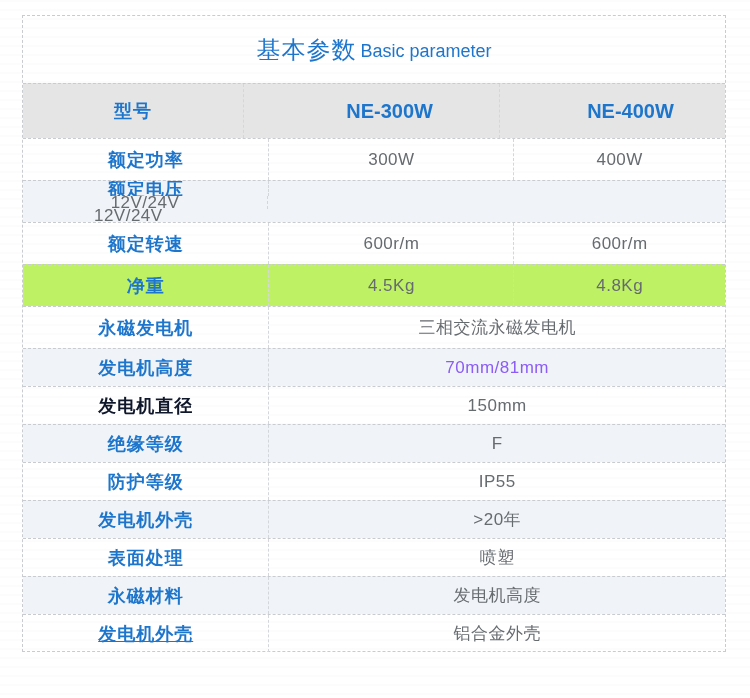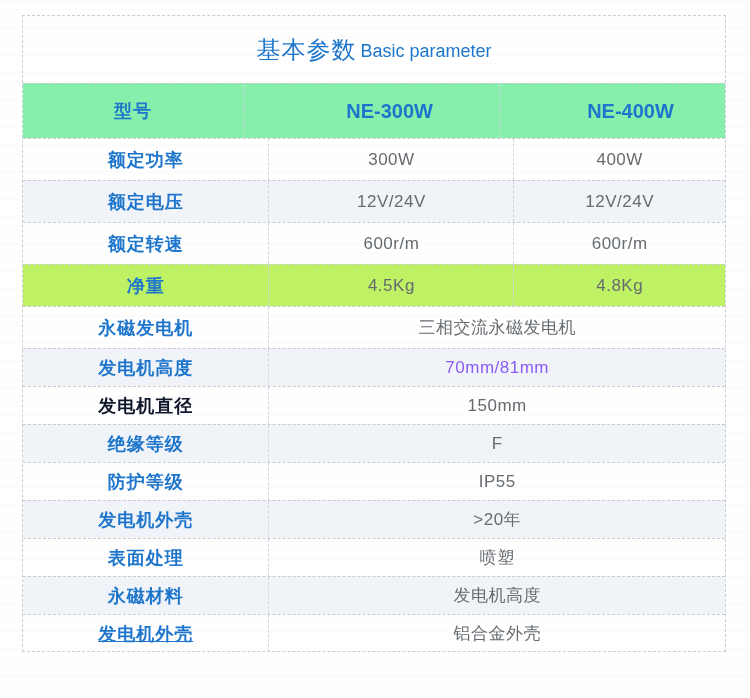--- a/index.html
+++ b/index.html
@@ -67,33 +67,33 @@
 </head>
 <body>
 
 <div class="spec-panel">
 
   <div class="title-row">
     <span class="title-zh blue" style="color: rgb(30, 118, 204);">基本参数</span>
     <span class="title-en blue" style="color: rgb(30, 118, 204);">Basic parameter</span>
   </div>
 
-  <div class="trow header alt" style="background: #86efac; gap: 36px;">
+  <div class="trow header alt" style="background: #e5e5e5; gap: 36px;">
     <div class="cell c-label lbl blue" style="color: rgb(30, 118, 204);">型号</div>
     <div class="cell c-v1 blue" style="color: rgb(30, 118, 204);">NE-300W</div>
     <div class="cell c-v2 blue" style="color: rgb(30, 118, 204);">NE-400W</div>
   </div>
 
   <div id="rows-host">
       <div class="trow tall">
         <div class="cell c-label lbl blue" style="color: rgb(30, 118, 204);">额定功率</div>
         <div class="cell c-v1 val" style="color: rgb(102, 107, 112);">300W</div>
         <div class="cell c-v2 val" style="color: rgb(102, 107, 112);">400W</div>
       </div>
-      <div class="trow tall alt" style="background: rgb(240, 243, 247);">
+      <div class="trow tall alt" style="background: rgb(240, 243, 247); flex-direction: column;">
         <div class="cell c-label lbl blue" style="color: rgb(30, 118, 204);">额定电压</div>
         <div class="cell c-v1 val" style="color: rgb(102, 107, 112);">12V/24V</div>
         <div class="cell c-v2 val" style="color: rgb(102, 107, 112);">12V/24V</div>
       </div>
       <div class="trow tall">
         <div class="cell c-label lbl blue" style="color: rgb(30, 118, 204);">额定转速</div>
         <div class="cell c-v1 val" style="color: rgb(102, 107, 112);">600r/m</div>
         <div class="cell c-v2 val" style="color: rgb(102, 107, 112);">600r/m</div>
       </div>
       <div class="trow tall alt" style="background: #bef264;">

